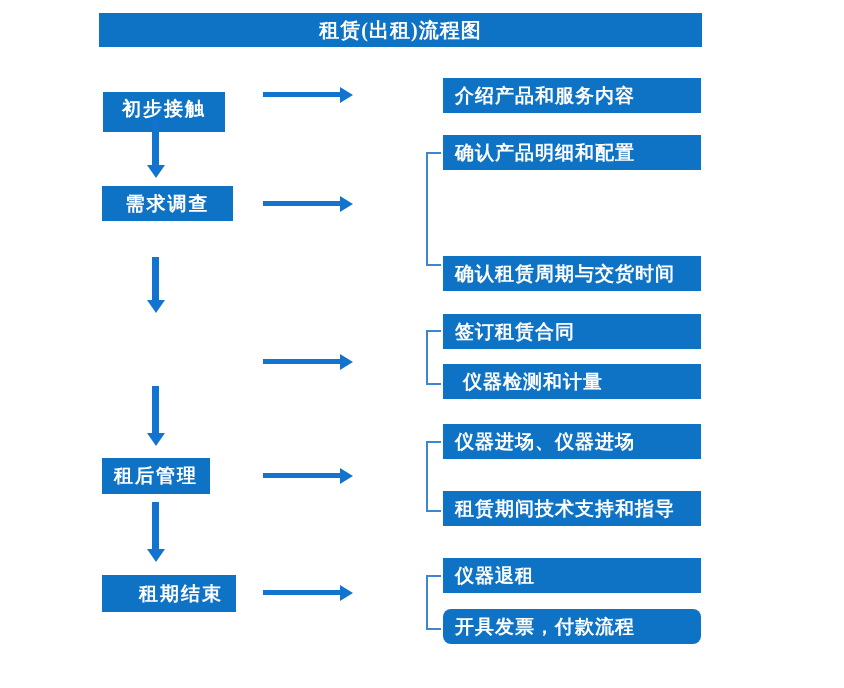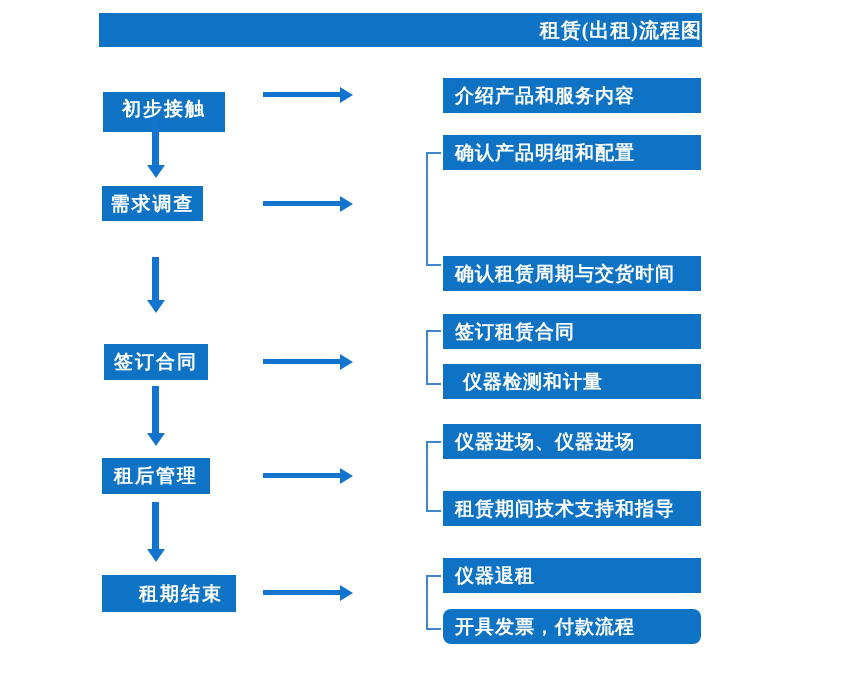--- a/index.html
+++ b/index.html
@@ -4,28 +4,28 @@
 <style>
   html,body{margin:0;padding:0;background:#ffffff;}
   .canvas{
     position:relative;width:844px;height:688px;background:#ffffff;overflow:hidden;
     font-family:"Liberation Serif","DejaVu Serif",serif;
     --box_blue:#0e72c5;--arrow_blue:#1374d0;--bracket_blue:#3e86d0;--text_white:#ffffff;
   }
   .title{
     position:absolute;left:99px;top:13px;width:603px;height:34px;
     background:var(--box_blue);color:var(--text_white);
-    font-size:20px;font-weight:700;text-align:right;line-height:34px;letter-spacing:1px;
+    font-size:20px;font-weight:700;text-align:center;line-height:34px;letter-spacing:1px;
   }
   .sb{
     position:absolute;background:var(--box_blue);color:var(--text_white);
     font-size:19px;font-weight:700;text-align:center;letter-spacing:2px;
   }
   .sb1{left:103px;top:92px;width:122px;height:40px;line-height:34px;}
-  .sb2{left:102px;top:186px;width:101px;height:35px;line-height:35px;text-align:center;}
+  .sb2{left:102px;top:186px;width:131px;height:35px;line-height:35px;text-align:center;}
   .sb3{left:104px;top:344px;width:104px;height:36px;line-height:36px;}
   .sb4{left:102px;top:458px;width:108px;height:36px;line-height:36px;}
   .sb5{left:102px;top:575px;width:110px;height:37px;line-height:37px;padding-left:24px;}
   .db{
     position:absolute;left:443px;width:258px;height:35px;line-height:35px;
     background:var(--box_blue);color:var(--text_white);
     font-size:19px;font-weight:700;text-align:left;padding-left:12px;box-sizing:border-box;
     white-space:nowrap;letter-spacing:1px;
   }
   .db1{top:78px;}  .db2{top:135px;} .db3{top:187px;} .db4{top:256px;}
@@ -54,21 +54,20 @@
 </style>
 </head>
 <body>
 
 <div class="canvas" style="--box_blue: #0e72c5; --arrow_blue: #1374d0; --bracket_blue: #3e86d0; --text_white: #ffffff;">
 
   <div class="title">租赁(出租)流程图</div>
 
   <div class="sb sb1">初步接触</div>
   <div class="sb sb2">需求调查</div>
-  <div class="sb sb3">签订合同</div>
   <div class="sb sb4">租后管理</div>
   <div class="sb sb5">租期结束</div>
 
   <div class="ha ha1">
     <span class="bar"></span>
     <span class="head"></span>
   </div>
   <div class="ha ha2">
     <span class="bar"></span>
     <span class="head"></span>

